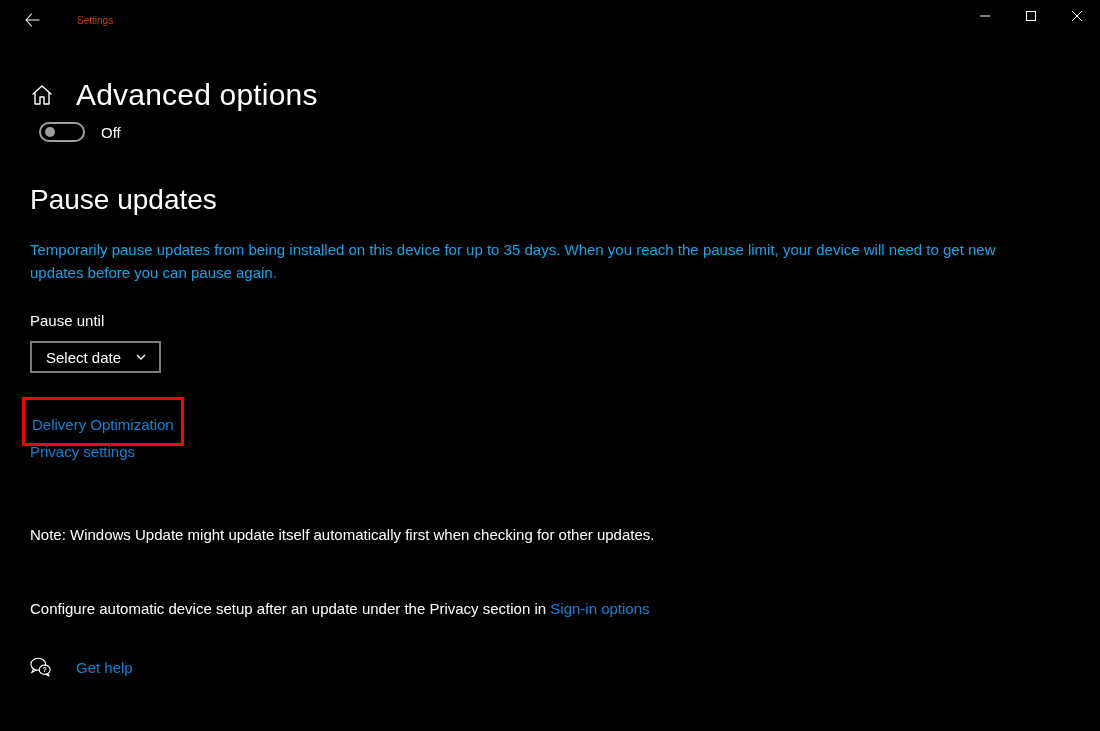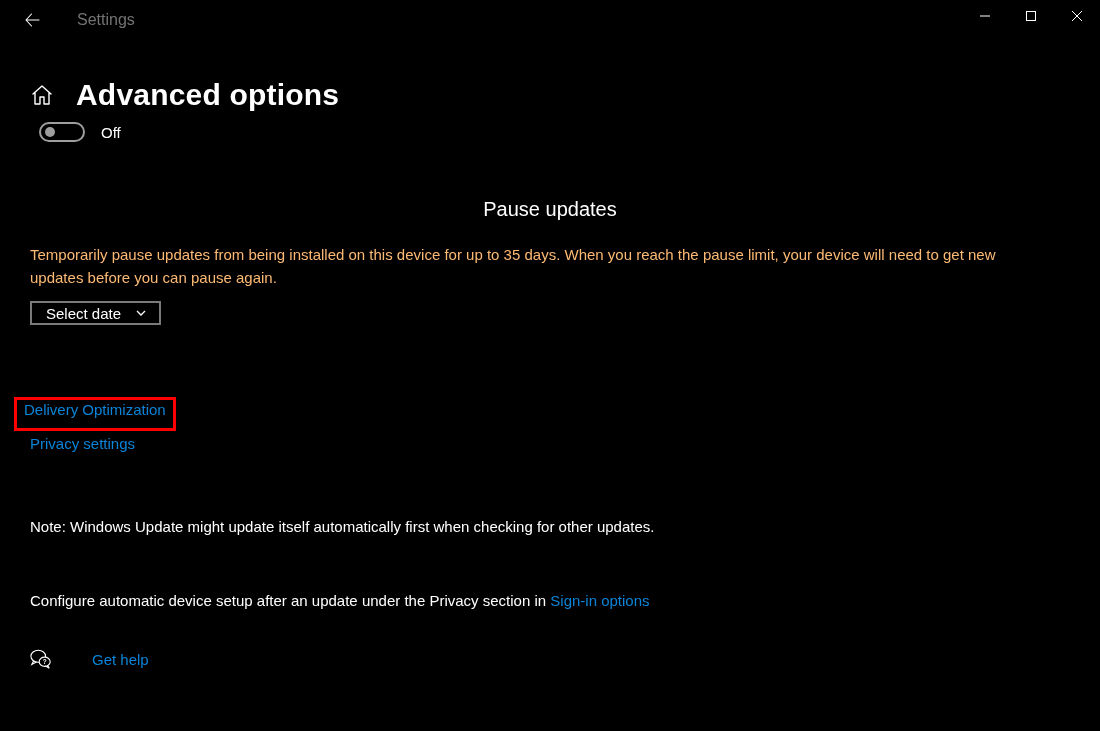--- a/index.html
+++ b/index.html
@@ -25,24 +25,24 @@
     }
     .back-btn {
       width: 28px;
       height: 28px;
       display: flex;
       align-items: center;
       justify-content: center;
       cursor: pointer;
     }
     .app-title {
-      font-size: 16px;
+      font-size: 10px;
       font-weight: 400;
       margin-left: 31px;
-      color: #737373;
+      color: #c2410c;
     }
     .window-controls {
       margin-left: auto;
       display: flex;
       height: 40px;
     }
     .win-ctrl {
       width: 46px;
       height: 32px;
       display: flex;
@@ -58,21 +58,21 @@
       align-items: center;
       gap: 22px;
     }
     .home-icon-wrap {
       display: flex;
       align-items: center;
       justify-content: center;
     }
     .page-title {
       font-size: 30px;
-      font-weight: 700;
+      font-weight: 400;
       letter-spacing: 0.2px;
     }
     .toggle-row {
       display: flex;
       align-items: center;
       gap: 16px;
       margin-top: 10px;
       margin-left: 9px;
     }
     .toggle {
@@ -91,82 +91,81 @@
       border-radius: 50%;
       background: #9e9e9e;
       top: 3px;
       left: 4px;
     }
     .toggle-label {
       font-size: 15px;
       color: #fff;
     }
     .section-title {
-      font-size: 20px;
+      font-size: 28px;
       font-weight: 400;
-      margin-top: 56px;
-      text-align: center;
+      margin-top: 42px;
     }
     .section-desc {
       font-size: 15px;
       line-height: 1.5;
       margin-top: 23px;
       max-width: 1020px;
-      color: #fdba74;
+      color: #0ea5e9;
     }
     .field-label {
       font-size: 15px;
       margin-top: 28px;
     }
     .select-btn {
       margin-top: 12px;
       border: 2px solid #7a7a7a;
       background: transparent;
       color: #fff;
-      height: 24px;
+      height: 32px;
       padding: 0 12px 0 14px;
       display: inline-flex;
       align-items: center;
       gap: 14px;
       font-size: 15px;
       cursor: pointer;
     }
     .link {
       color: #0a84d8;
       font-size: 15px;
       cursor: pointer;
     }
     .link-block {
       display: block;
     }
     .highlight-box {
       border: 3px solid #ff0000;
-      padding: 1px 7px 9px 7px;
+      padding: 16px 7px 9px 7px;
       display: inline-block;
       position: absolute;
-      left: 14px;
+      left: 22px;
       top: 397px;
     }
     .privacy-link-wrap {
       margin-top: 46px;
     }
     .note-text {
       font-size: 15px;
       margin-top: 64px;
       line-height: 1.5;
     }
     .configure-row {
       font-size: 15px;
       margin-top: 51px;
       line-height: 1.5;
     }
     .gethelp-row {
       display: flex;
       align-items: center;
-      gap: 40px;
+      gap: 24px;
       margin-top: 36px;
     }
     .chat-icon-wrap {
       display: flex;
       align-items: center;
       justify-content: center;
     }
   </style>
 </head>
 <body>
@@ -213,34 +212,35 @@
     <div class="toggle">
       <div class="toggle-knob"></div>
     </div>
     <span class="toggle-label">Off</span>
   </div>
 
   <h2 class="section-title">Pause updates</h2>
 
   <p class="section-desc">Temporarily pause updates from being installed on this device for up to 35 days. When you reach the pause limit, your device will need to get new updates before you can pause again.</p>
 
+  <div class="field-label">Pause until</div>
 
   <div class="select-btn">
     <span>Select date</span>
     <svg width="12" height="12" viewBox="0 0 12 12">
       <path d="M2 4 L6 8 L10 4" stroke="#ffffff" stroke-width="1.3" fill="none"></path>
     </svg>
   </div>
 
   <div class="highlight-box">
     <a class="link">Delivery Optimization</a>
   </div>
 
   <div class="privacy-link-wrap">
-    <a class="link link-block" style="margin-top:110px;">Privacy settings</a>
+    <a class="link link-block" style="margin-top:70px;">Privacy settings</a>
   </div>
 
   <p class="note-text">Note: Windows Update might update itself automatically first when checking for other updates.</p>
 
   <p class="configure-row">
     <span>Configure automatic device setup after an update under the Privacy section in </span><a class="link">Sign-in options</a>
   </p>
 
   <div class="gethelp-row">
     <div class="chat-icon-wrap">

